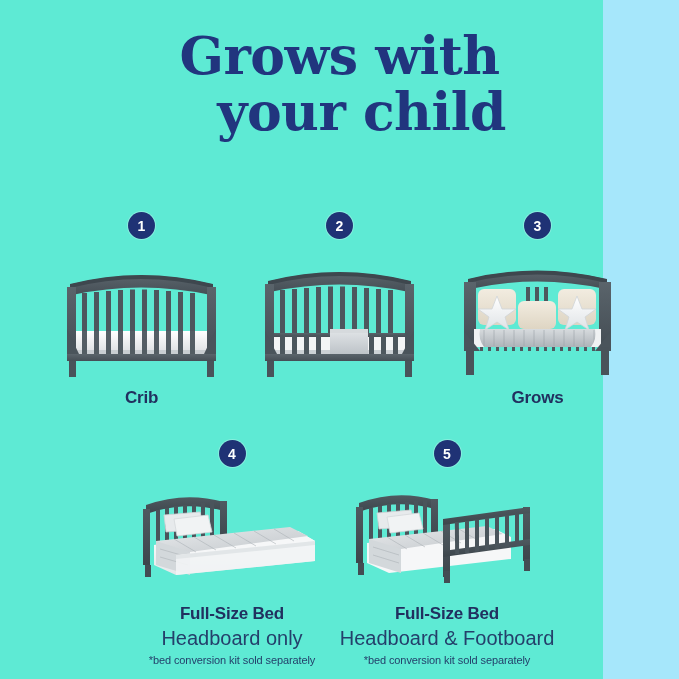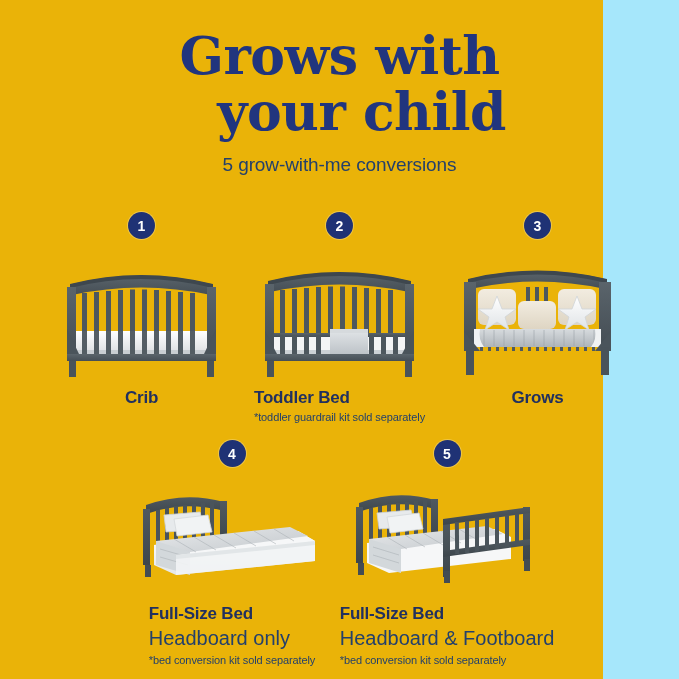--- a/index.html
+++ b/index.html
@@ -11,21 +11,21 @@
     height: 679px;
     background: #a6e7fb;
     font-family: "Liberation Sans", sans-serif;
     overflow: hidden;
     position: relative;
   }
   #page {
     position: relative;
     width: 603px;
     height: 679px;
-    background: #eab308;
+    background: #5eead4;
   }
 
   
   .header {
     position: absolute;
     top: 28px;
     left: 0;
     width: 679px;
     text-align: center;
   }
@@ -85,20 +85,21 @@
   }
 
   .illustration {
     margin-top: 12px;
     position: relative;
   }
   .illu1, .illu2, .illu3 { width: 175px; height: 130px; }
   .illu4, .illu5 { width: 205px; height: 110px; }
 
   .caption {
+    text-align: center;
     margin-top: 8px;
   }
   .cap-title {
     font-size: 17px;
     font-weight: bold;
     color: #21305f;
     letter-spacing: -0.2px;
     line-height: 1.25;
   }
   .cap-sub {
@@ -120,21 +121,20 @@
 </head>
 <body>
 
 <div id="page">
 
   <div class="header">
     <h1 class="title">
       <span>Grows with</span>
       <span class="line2">your child</span>
     </h1>
-    <div class="subtitle">5 grow-with-me conversions</div>
   </div>
 
   <div class="row row1">
 
     <div class="item i1">
       <div class="badge">1</div>
       <div class="illustration illu1">
         <svg viewBox="0 0 175 130" width="175" height="130" xmlns="http://www.w3.org/2000/svg">
           <defs>
             <linearGradient id="woodA" x1="0" y1="0" x2="0" y2="1">
@@ -249,24 +249,20 @@
           <rect x="78" y="78" width="38" height="28" fill="url(#blanketB)"></rect>
           <path d="M78,78 L116,78 L116,82 L78,82 Z" fill="#d6dadd"></path>
 
           <rect x="13" y="103" width="149" height="7" fill="url(#woodB)"></rect>
           <path d="M13,80 L25,103 L13,103 Z" fill="#4a545b"></path>
           <path d="M162,80 L150,103 L162,103 Z" fill="#4a545b"></path>
           <rect x="15" y="110" width="7" height="16" fill="#49535a"></rect>
           <rect x="153" y="110" width="7" height="16" fill="#49535a"></rect>
         </svg>
       </div>
-      <div class="caption">
-        <div class="cap-title">Toddler Bed</div>
-        <div class="cap-note">*toddler guardrail kit sold separately</div>
-      </div>
     </div>
 
     <div class="item i3">
       <div class="badge">3</div>
       <div class="illustration illu3">
         <svg viewBox="0 0 175 130" width="175" height="130" xmlns="http://www.w3.org/2000/svg">
           <defs>
             <linearGradient id="woodC" x1="0" y1="0" x2="0" y2="1">
               <stop offset="0" stop-color="#5a646b"></stop>
               <stop offset="1" stop-color="#454e55"></stop>

